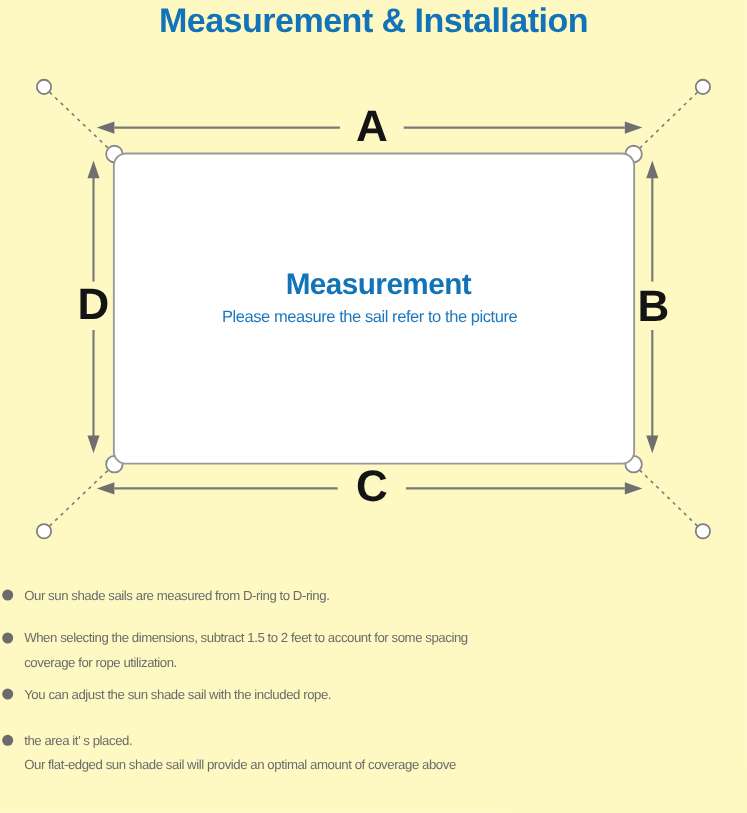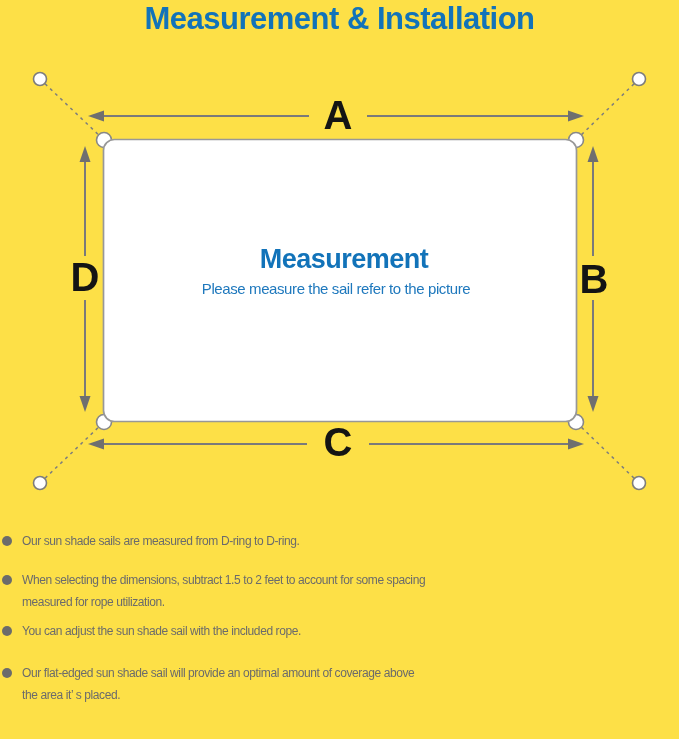--- a/index.html
+++ b/index.html
@@ -9,21 +9,21 @@
     --arrow-gray:#7a7a7a;
     --head-gray:#6f6f6f;
     --label-black:#141414;
   }
   *{margin:0;padding:0;box-sizing:border-box;}
   html,body{background:#fff;}
   body{
     width:679px;height:739px;position:relative;overflow:hidden;
     font-family:"Liberation Sans",sans-serif;
   }
-  .page{position:absolute;inset:0;background:#fde047;}
+  .page{position:absolute;inset:0;background:#fef9c3;}
   .page-title{
     position:absolute;top:1px;left:0;width:679px;text-align:center;
     font-size:31px;font-weight:700;letter-spacing:-0.5px;color:var(--accent);
   }
   .diagram{position:absolute;top:60px;left:0;width:679px;height:460px;}
   .diagram svg{position:absolute;top:0;left:0;}
   .dim-label{
     position:absolute;transform:translate(-50%,-50%);
     font-size:40px;font-weight:700;color:var(--label-black);line-height:1;
   }
@@ -121,26 +121,26 @@
   </div>
 
   <ul class="bullets">
     <li>
       <span class="dot"></span>
       <span class="line">Our sun shade sails are measured from D-ring to D-ring.</span>
     </li>
     <li>
       <span class="dot"></span>
       <span class="line">When selecting the dimensions, subtract 1.5 to 2 feet to account for some spacing</span>
-      <span class="line">measured for rope utilization.</span>
+      <span class="line">coverage for rope utilization.</span>
     </li>
     <li>
       <span class="dot"></span>
       <span class="line">You can adjust the sun shade sail with the included rope.</span>
     </li>
     <li>
       <span class="dot"></span>
+      <span class="line">the area it’ s placed.</span>
       <span class="line">Our flat-edged sun shade sail will provide an optimal amount of coverage above</span>
-      <span class="line">the area it’ s placed.</span>
     </li>
   </ul>
 
 </div>
 
 </body></html>

